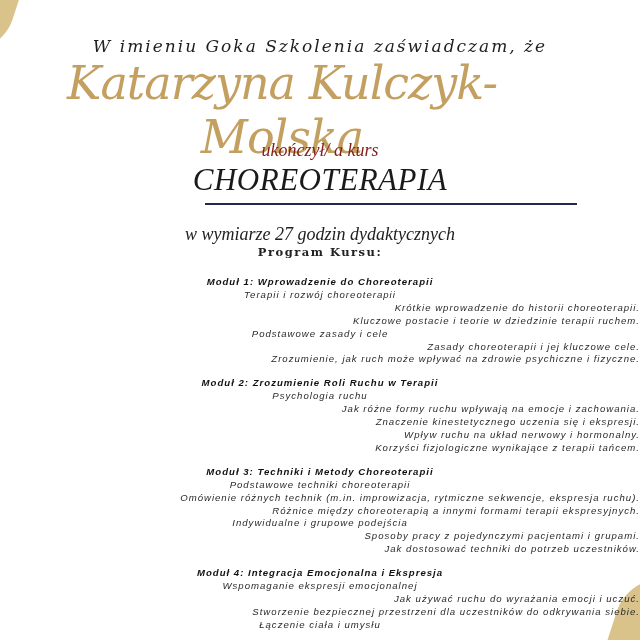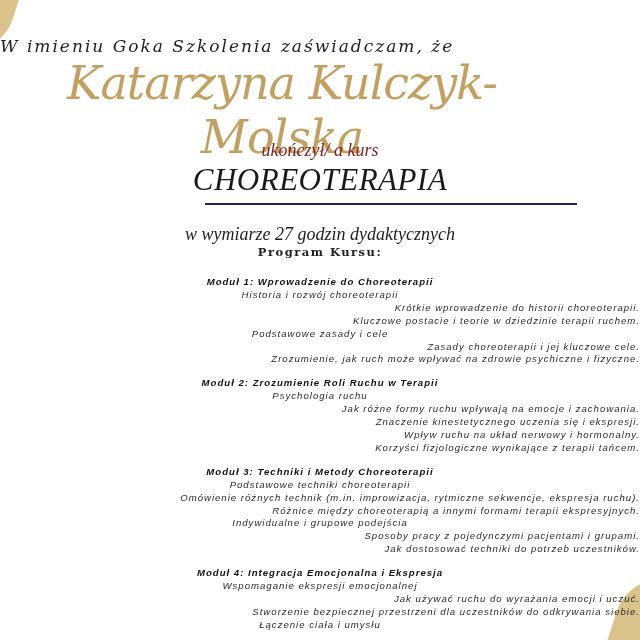--- a/index.html
+++ b/index.html
@@ -11,21 +11,21 @@
     }
     .corner-tl {
       position: absolute; left: -30px; top: -20px; width: 44px; height: 70px;
       background: #d9c38a; transform: skewX(-18deg); border-radius: 0 0 30px 0;
     }
     .corner-br {
       position: absolute; right: -14px; bottom: -20px; width: 40px; height: 80px;
       background: #d9c38a; transform: skewX(-18deg); border-radius: 30px 0 0 0;
     }
     .intro {
-      position: absolute; top: 36px; left: 0; width: 640px; text-align: left;
+      position: absolute; top: 36px; left: 0; width: 640px; text-align: center;
       font-family: "DejaVu Serif", serif; font-style: italic; font-size: 17px;
       letter-spacing: 2px; color: #1e1e1e;
     }
     .name {
       position: absolute; top: 56px; left: 0; width: 564px; text-align: center;
       font-family: "DejaVu Serif", serif; font-style: italic; font-size: 46px;
       color: #c4a060; letter-spacing: -1px; font-weight: normal;
     }
     .completed {
       position: absolute; top: 140px; left: 0; width: 640px; text-align: center;
@@ -73,21 +73,21 @@
 <div class="name">Katarzyna Kulczyk-Molska</div>
 <div class="completed">ukończył/ a kurs</div>
 <div class="course">CHOREOTERAPIA</div>
 <div class="divider"></div>
 <div class="hours">w wymiarze 27  godzin dydaktycznych</div>
 <div class="program-title">Program Kursu:</div>
 
 <div class="modules">
   <div class="module">
     <div class="line head">Moduł 1: Wprowadzenie do Choreoterapii</div>
-    <div class="line sub">Historia i rozwój choreoterapii</div>
+    <div class="line sub">Terapii i rozwój choreoterapii</div>
     <div class="line desc">Krótkie wprowadzenie do historii choreoterapii.</div>
     <div class="line desc">Kluczowe postacie i teorie w dziedzinie terapii ruchem.</div>
     <div class="line sub">Podstawowe zasady i cele</div>
     <div class="line desc">Zasady choreoterapii i jej kluczowe cele.</div>
     <div class="line desc">Zrozumienie, jak ruch może wpływać na zdrowie psychiczne i fizyczne.</div>
   </div>
   <div class="module">
     <div class="line head">Moduł 2: Zrozumienie Roli Ruchu w Terapii</div>
     <div class="line sub">Psychologia ruchu</div>
     <div class="line desc">Jak różne formy ruchu wpływają na emocje i zachowania.</div>

